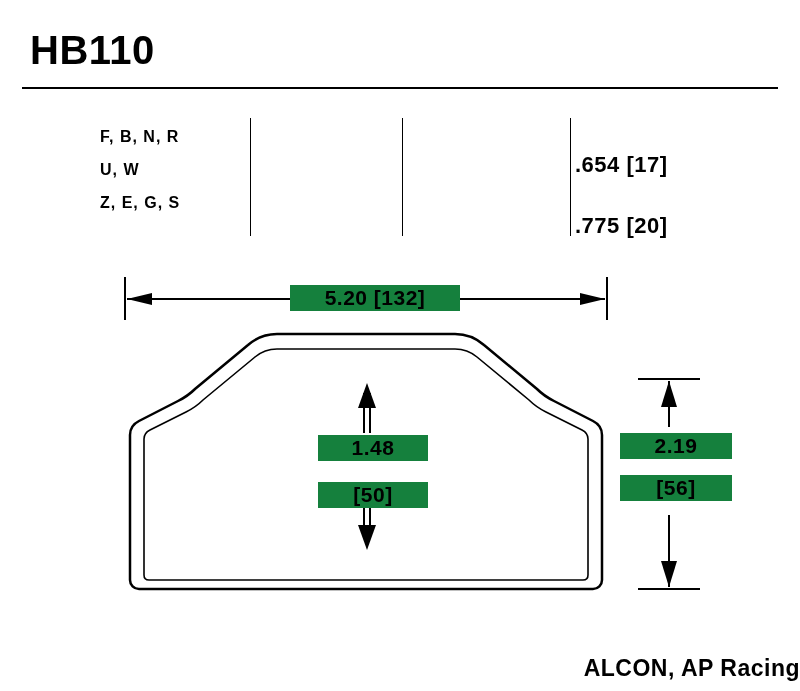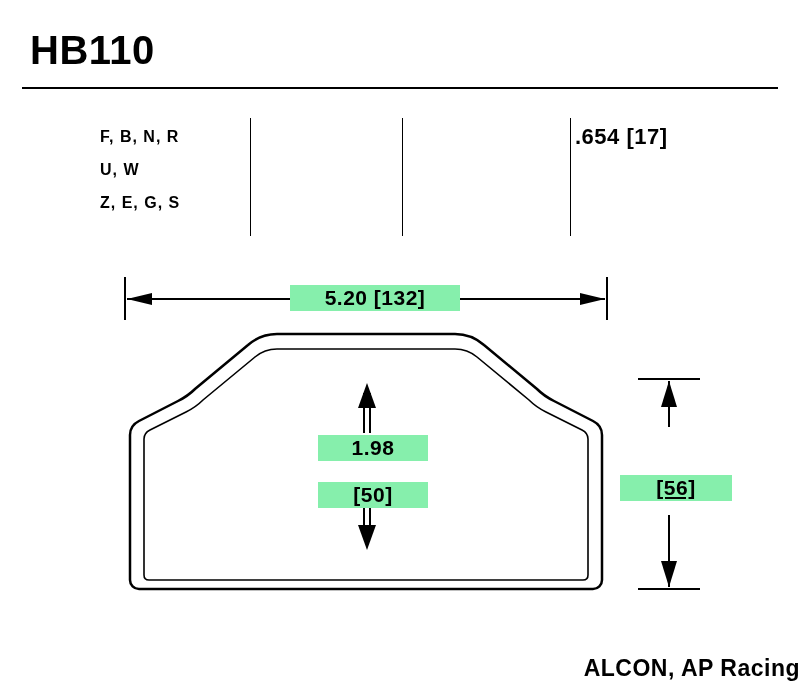--- a/index.html
+++ b/index.html
@@ -53,34 +53,35 @@
     position: absolute;
     left: 575px;
     top: 105px;
     font-size: 22px;
     font-weight: bold;
     line-height: 33px;
     letter-spacing: 0.5px;
   }
   .thickness-block .row {
     white-space: nowrap;
+    margin-top: 28px;
   }
   .tick {
     position: absolute;
     width: 1px;
     background: #000;
   }
   .dim-label {
     position: absolute;
     font-size: 21px;
     font-weight: bold;
     text-align: center;
     letter-spacing: 0.5px;
     line-height: 26px;
-    background: #86efac;
+    background: #15803d;
     padding: 0 6px;
   }
   .footer-label {
     position: absolute;
     left: 0;
     top: 640px;
     width: 800px;
     text-align: right;
     font-size: 23px;
     font-weight: bold;
@@ -104,20 +105,21 @@
   <div class="top-rule"></div>
 
   <div class="compound-block">
     <div>F, B, N, R</div>
     <div>U, W</div>
     <div>Z, E, G, S</div>
   </div>
 
   <div class="thickness-block">
     <div class="row">.654 [17]</div>
+    <div class="row">.775 [20]</div>
   </div>
 
   <div class="tick" style="left:250px; top:103px; height:118px;"></div>
   <div class="tick" style="left:402px; top:103px; height:118px;"></div>
   <div class="tick" style="left:570px; top:103px; height:118px;"></div>
 
   <svg class="overlay" viewBox="0 0 800 691">
 
     <g>
 
@@ -189,20 +191,21 @@
       <line x1="669" y1="366" x2="669" y2="412" stroke="#000" stroke-width="2"></line>
       <polygon points="669,366 661,392 677,392" fill="#000"></polygon>
 
       <line x1="669" y1="500" x2="669" y2="572" stroke="#000" stroke-width="2"></line>
       <polygon points="669,572 661,546 677,546" fill="#000"></polygon>
     </g>
   </svg>
 
   <div class="dim-label" style="left:290px; top:270px; width:158px;">5.20 [132]</div>
 
-  <div class="dim-label" style="left:318px; top:420px; width:98px;">1.98</div>
+  <div class="dim-label" style="left:318px; top:420px; width:98px;">1.48</div>
   <div class="dim-label" style="left:318px; top:447px; width:98px;margin-top:20px;">[50]</div>
 
-  <div class="dim-label" style="left:620px; top:460px; width:100px;text-decoration:underline;">[56]</div>
+  <div class="dim-label" style="left:620px; top:418px; width:100px;">2.19</div>
+  <div class="dim-label" style="left:620px; top:460px; width:100px;">[56]</div>
 
   <div class="footer-label">ALCON, AP Racing</div>
 
 </div>
 
 </body></html>

